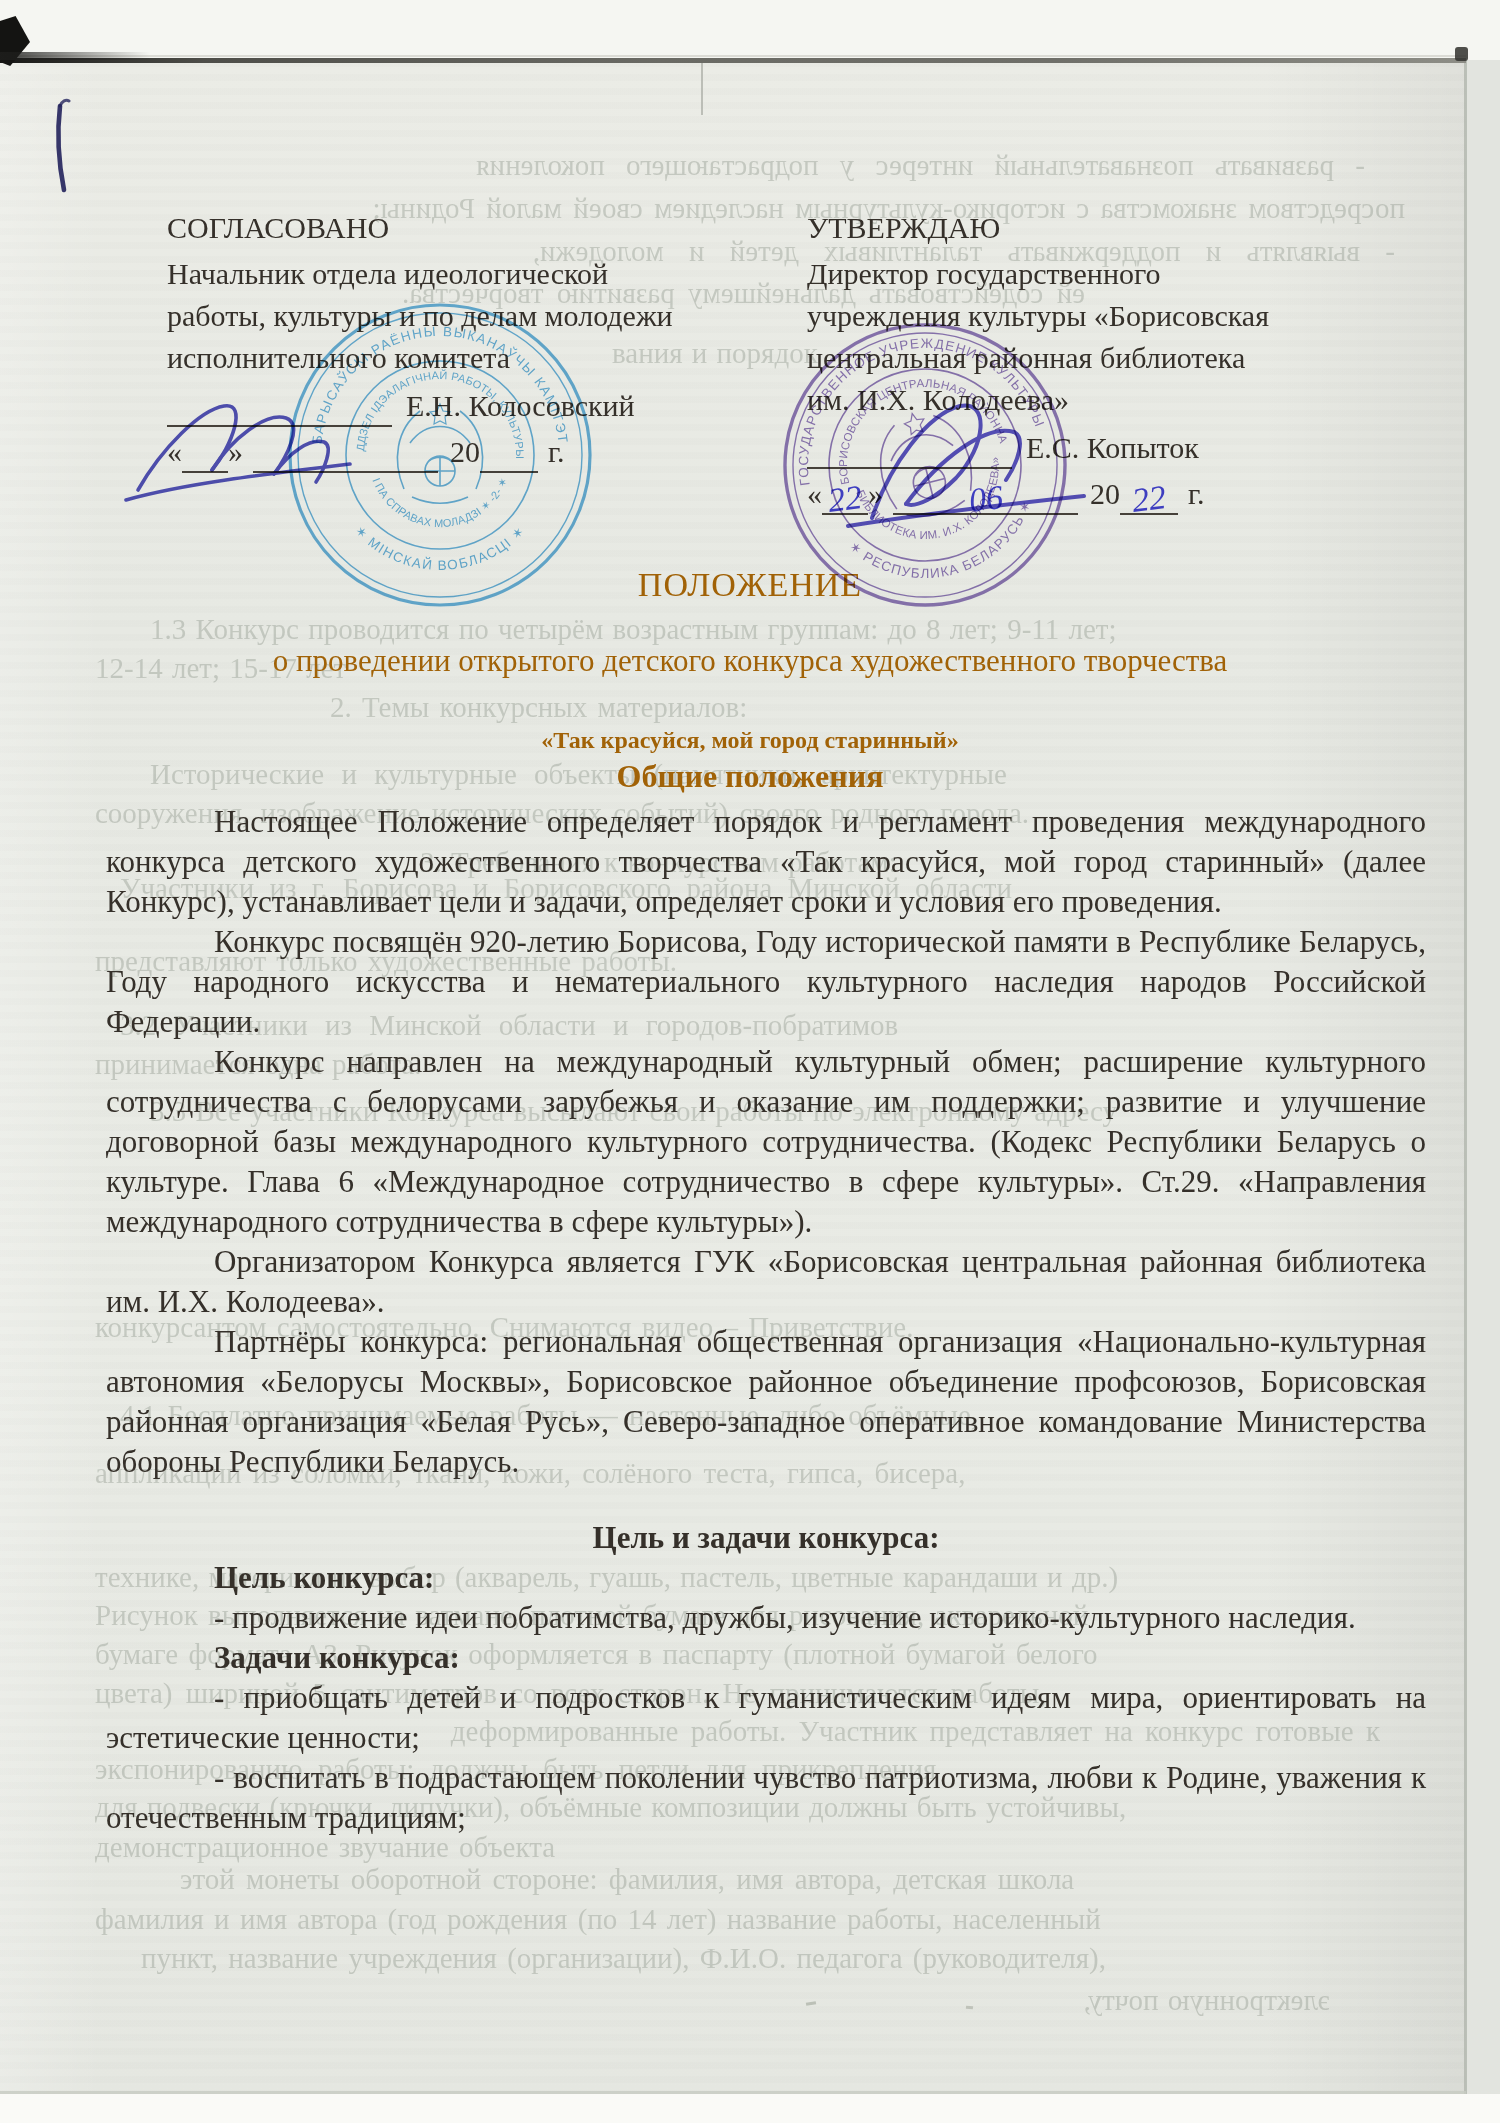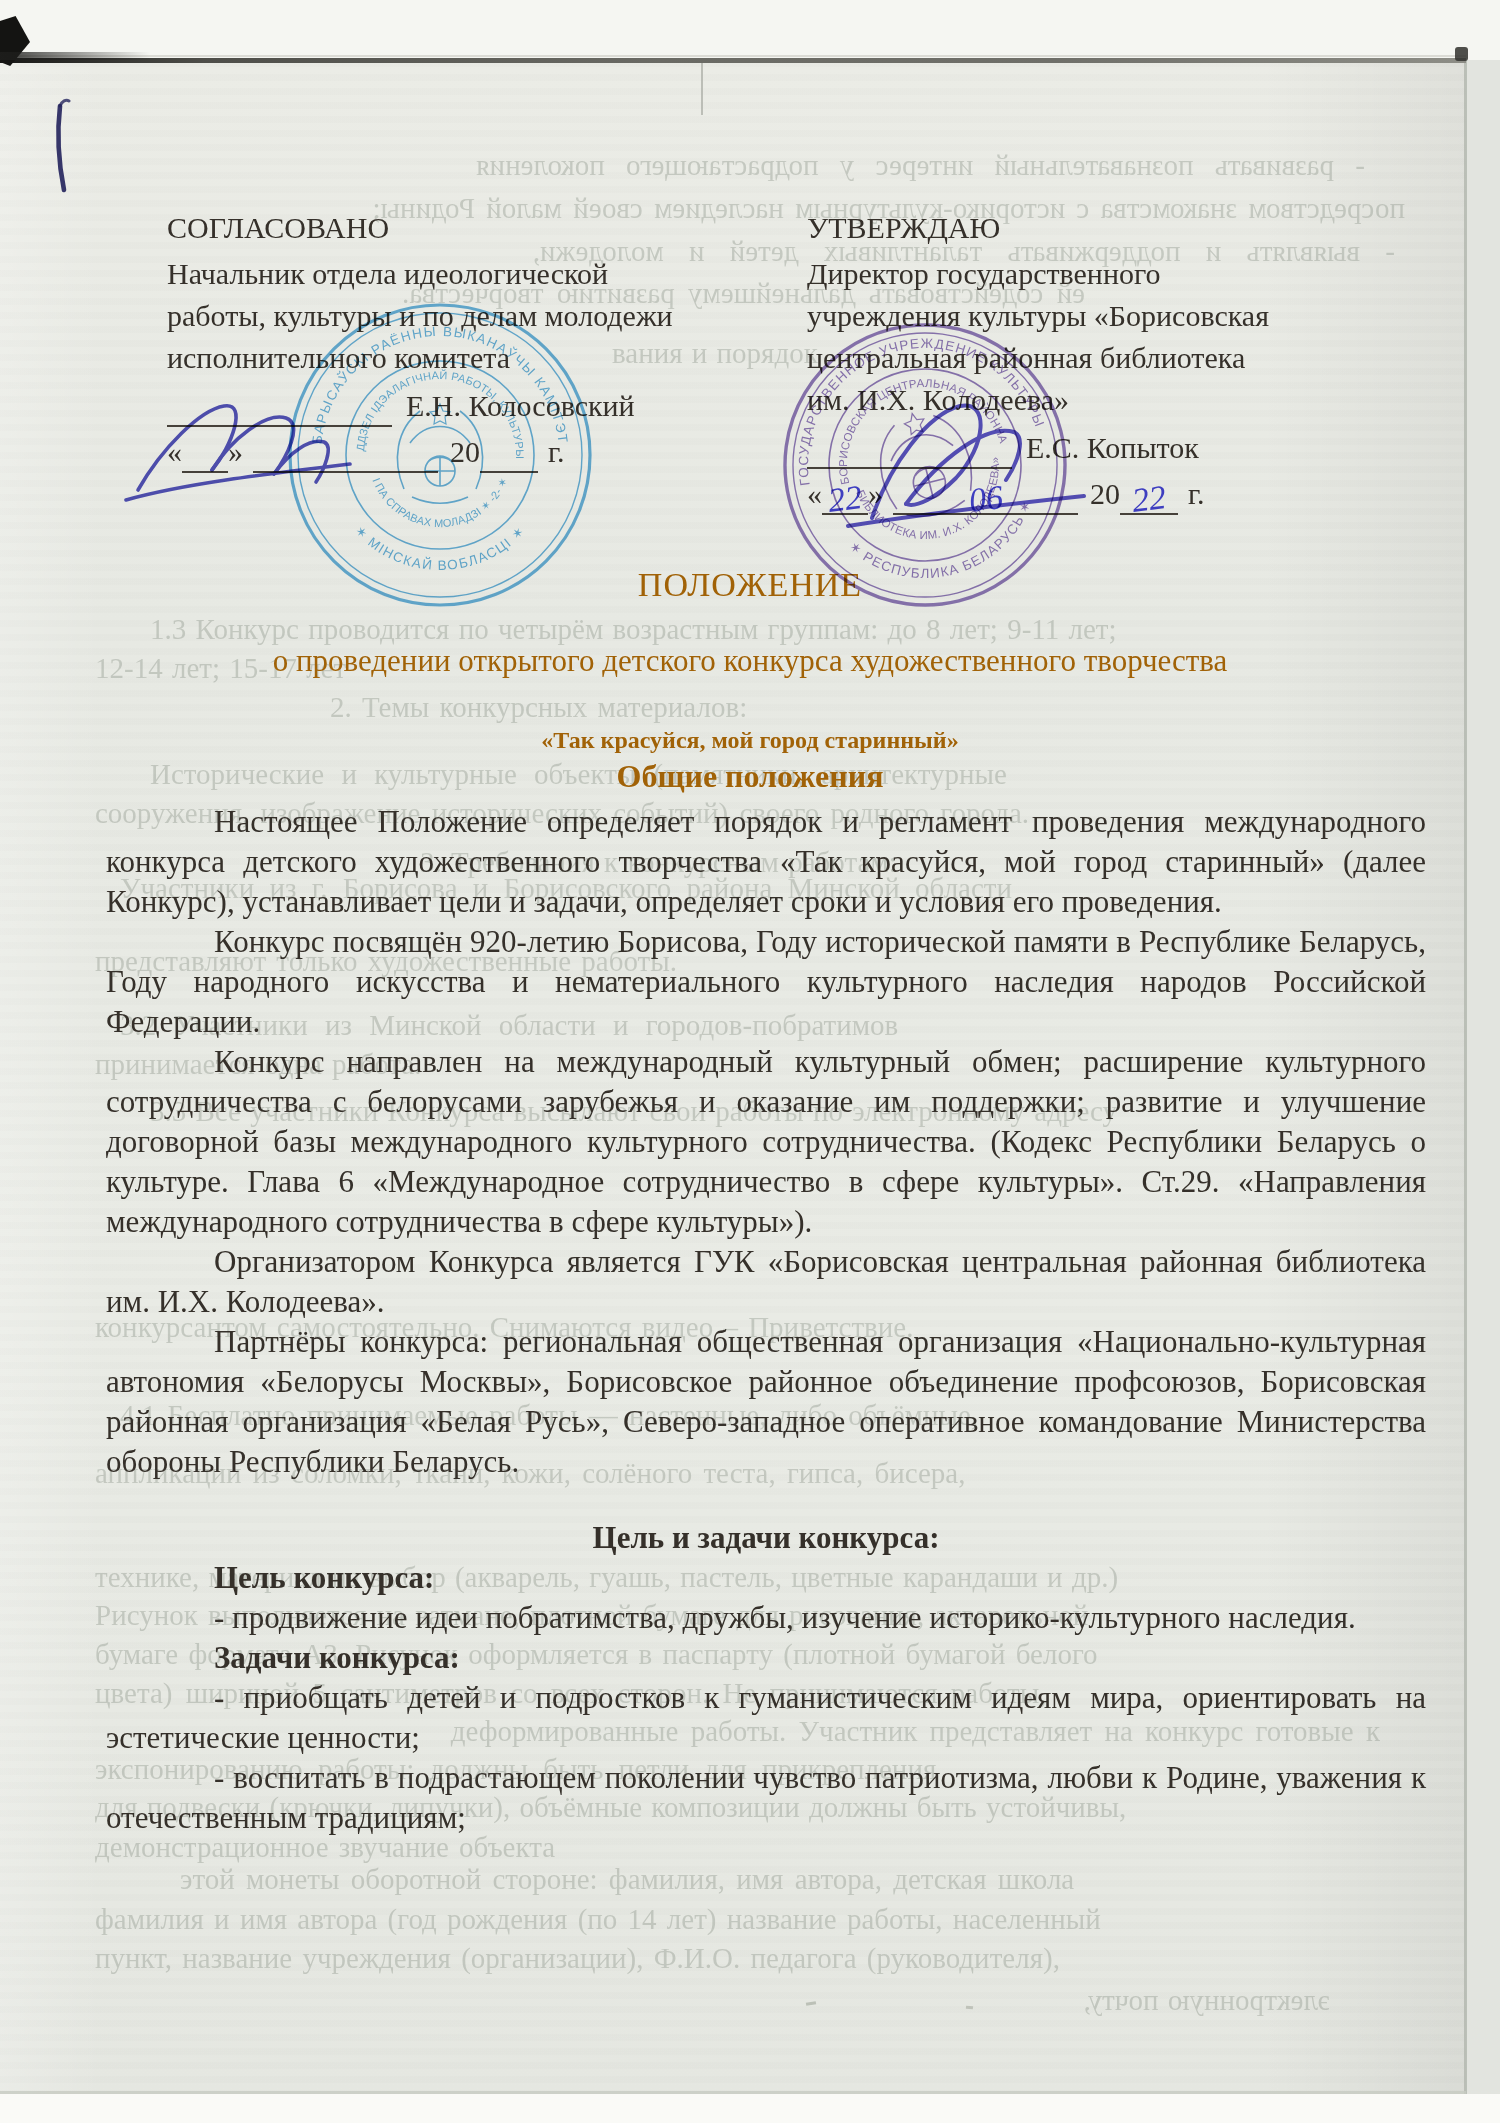--- a/index.html
+++ b/index.html
@@ -173,21 +173,21 @@
       <div class="ghost" style="top: 1830px; left: 95px; width: 770px;">
         <span style="word-spacing: 3px;">демонстрационное звучание объекта</span>
       </div>
       <div class="ghost" style="top: 1862px; left: 180px; width: 1240px;">
         <span style="word-spacing: 4px;">этой монеты оборотной стороне: фамилия, имя автора, детская школа</span>
       </div>
       <div class="ghost" style="top: 1902px; left: 95px; width: 1315px;">
         <span style="word-spacing: 3px;">фамилия и имя автора (год рождения (по 14 лет) название работы, населенный</span>
       </div>
       <div class="ghost" style="top: 1941px; left: 95px; width: 1245px;">
-        <span style="word-spacing: 3px;">пункт, название учреждения (организации), Ф.И.О. педагога (руководителя),</span>
+        <span style="word-spacing: 3px; margin-left: 46px;">пункт, название учреждения (организации), Ф.И.О. педагога (руководителя),</span>
       </div>
       <div class="ghost mirrored" style="top: 1983px; left: 900px; width: 430px;">
         <span style="word-spacing: 2px;">электронную почту,</span>
       </div>
     </div>
 
   <div class="approval left">
     <div class="label">СОГЛАСОВАНО</div>
     <div id="left-lines">
         <div class="line">Начальник отдела идеологической</div>

